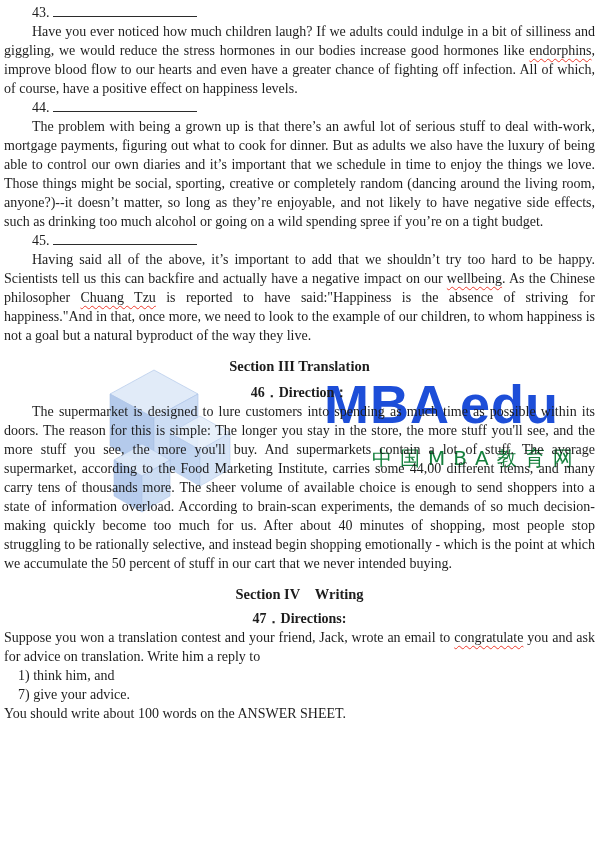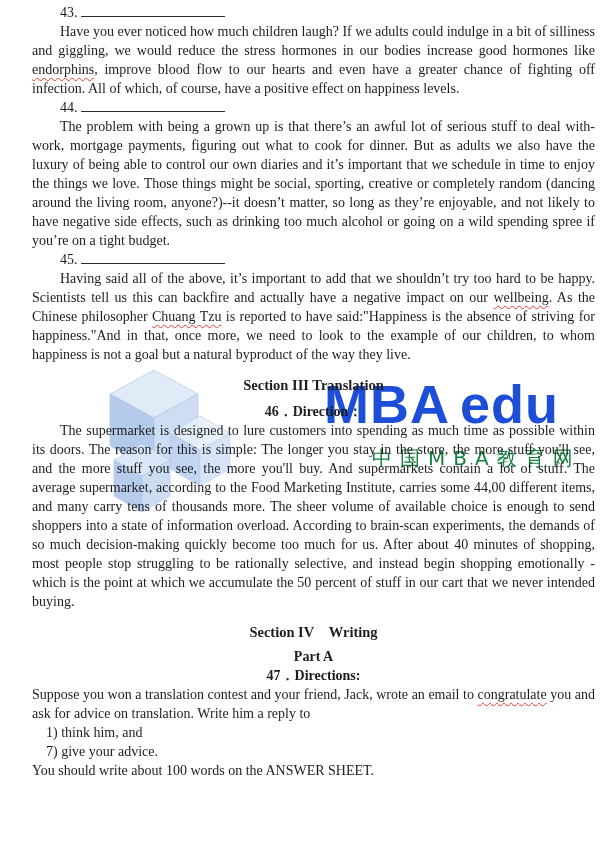--- a/index.html
+++ b/index.html
@@ -18,21 +18,21 @@
   .wm-brand .edu{margin-left:10px;}
   .wm-cn{
     left:372px;top:447px;
     font-family:"DejaVu Sans", sans-serif;
     font-size:20px;line-height:22px;letter-spacing:8px;color:#15803d;white-space:nowrap;
   }
   
   .content{
     position:relative;z-index:1;
     padding:3px 5px 0 4px;
-    font-size:14px;line-height:19px;margin-left:28px;
+    font-size:14px;line-height:19px;
   }
   p{margin:0;text-align:justify;text-indent:28px;}
   .noindent{text-indent:0;}
   .qline{text-indent:28px;margin:0;}
   .blank{
     display:inline-block;width:144px;height:12px;margin-left:3px;
     border-bottom:1.2px solid #2b2b2b;vertical-align:baseline;
   }
   .sp{
     text-decoration-line:underline;text-decoration-style:wavy;
@@ -94,21 +94,20 @@
 
     <p class="heading">Section III Translation</p>
 
     <p class="subhead">46．Direction：</p>
 
 
     <p>The supermarket is designed to lure customers into spending as much time as possible within its doors. The reason for this is simple: The longer you stay in the store, the more stuff you'll see, and the more stuff you see, the more you'll buy. And supermarkets contain a lot of stuff. The average supermarket, according to the Food Marketing Institute, carries some 44,00 different items, and many carry tens of thousands more. The sheer volume of available choice is enough to send shoppers into a state of information overload. According to brain-scan experiments, the demands of so much decision-making quickly become too much for us. After about 40 minutes of shopping, most people stop struggling to be rationally selective, and instead begin shopping emotionally - which is the point at which we accumulate the 50 percent of stuff in our cart that we never intended buying.</p>
 
     <p class="heading sec4">Section IV&nbsp;&nbsp;&nbsp;&nbsp;Writing</p>
 
-    <p class="subhead">Part A</p>
 
     <p class="subhead">47．Directions:</p>
 
     <p class="noindent"><span>Suppose you won a translation contest and your friend, Jack, wrote an email to </span><span class="sp">congratulate</span><span> you and ask for advice on translation. Write him a reply to</span></p>
 
     <p class="listline">1) think him, and</p>
     <p class="listline">7) give your advice.</p>
 
     <p class="noindent">You should write about 100 words on the ANSWER SHEET.</p>
 

